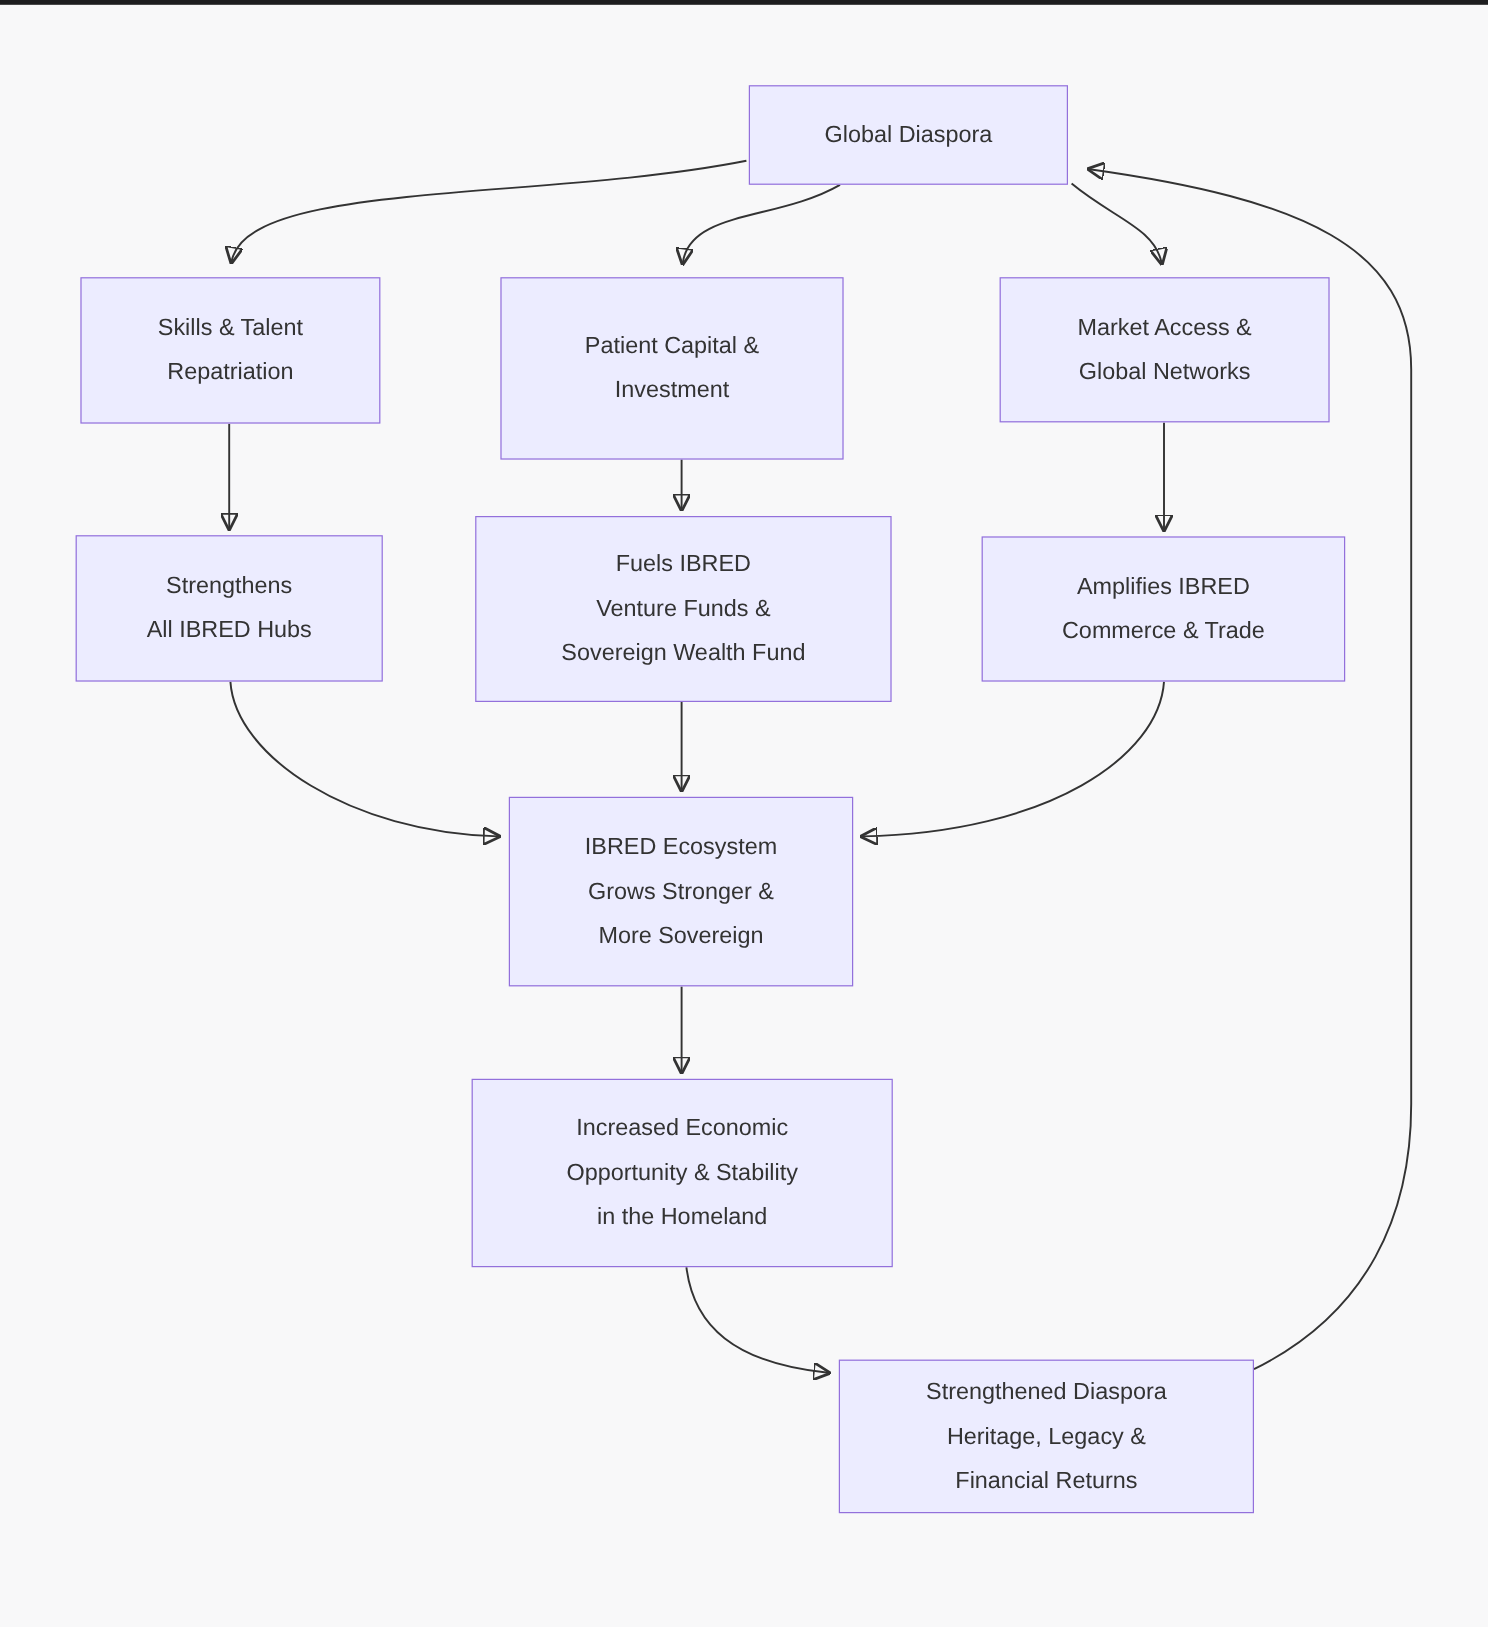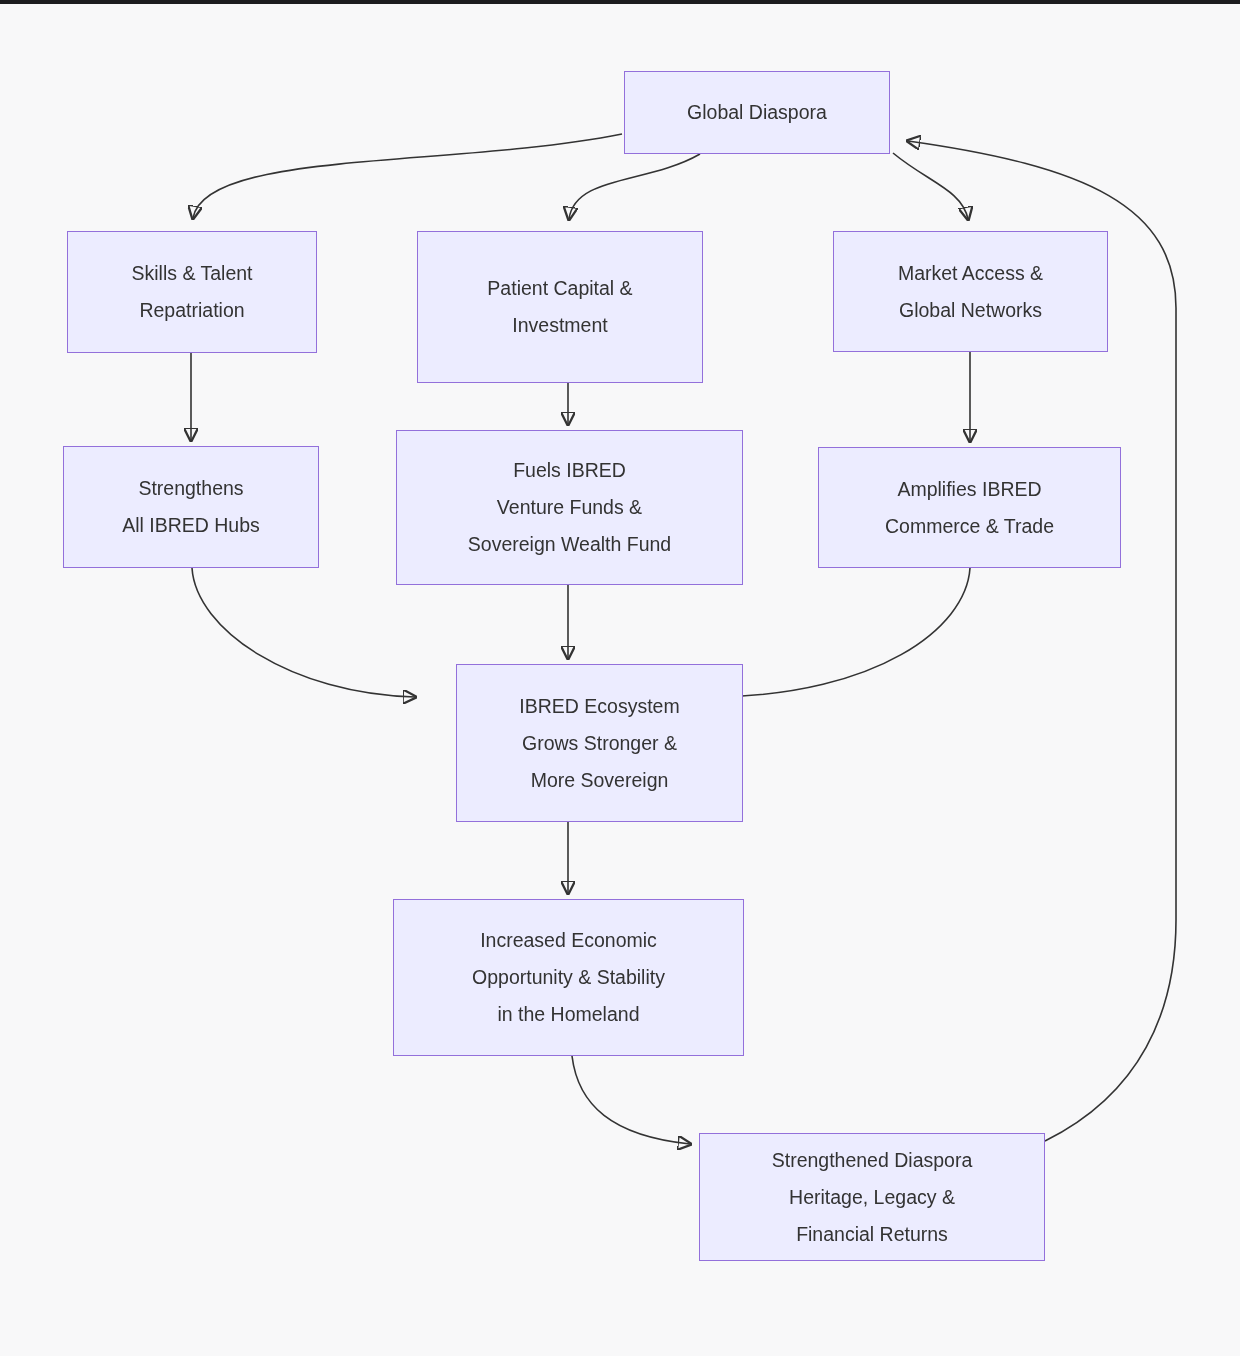--- a/index.html
+++ b/index.html
@@ -47,21 +47,21 @@
     line-height: 37px;
   }
   
   #n-global       { left: 624px; top:   71px; width: 266px; height:  83px; }
   #n-skills       { left:  67px; top:  231px; width: 250px; height: 122px; }
   #n-patient      { left: 417px; top:  231px; width: 286px; height: 152px; }
   #n-market       { left: 833px; top:  231px; width: 275px; height: 121px; }
   #n-strengthens  { left:  63px; top:  446px; width: 256px; height: 122px; }
   #n-fuels        { left: 396px; top:  430px; width: 347px; height: 155px; }
   #n-amplifies    { left: 818px; top:  447px; width: 303px; height: 121px; }
-  #n-ecosystem    { left: 424px; top:  664px; width: 287px; height: 158px; margin-left: 32px; }
+  #n-ecosystem    { left: 424px; top:  664px; width: 287px; height: 158px; }
   #n-increased    { left: 393px; top:  899px; width: 351px; height: 157px; }
   #n-strengthened { left: 699px; top: 1133px; width: 346px; height: 128px; }
 </style>
 </head>
 <body>
 
 <div id="stage">
 
   <div id="topbar"></div>
 

